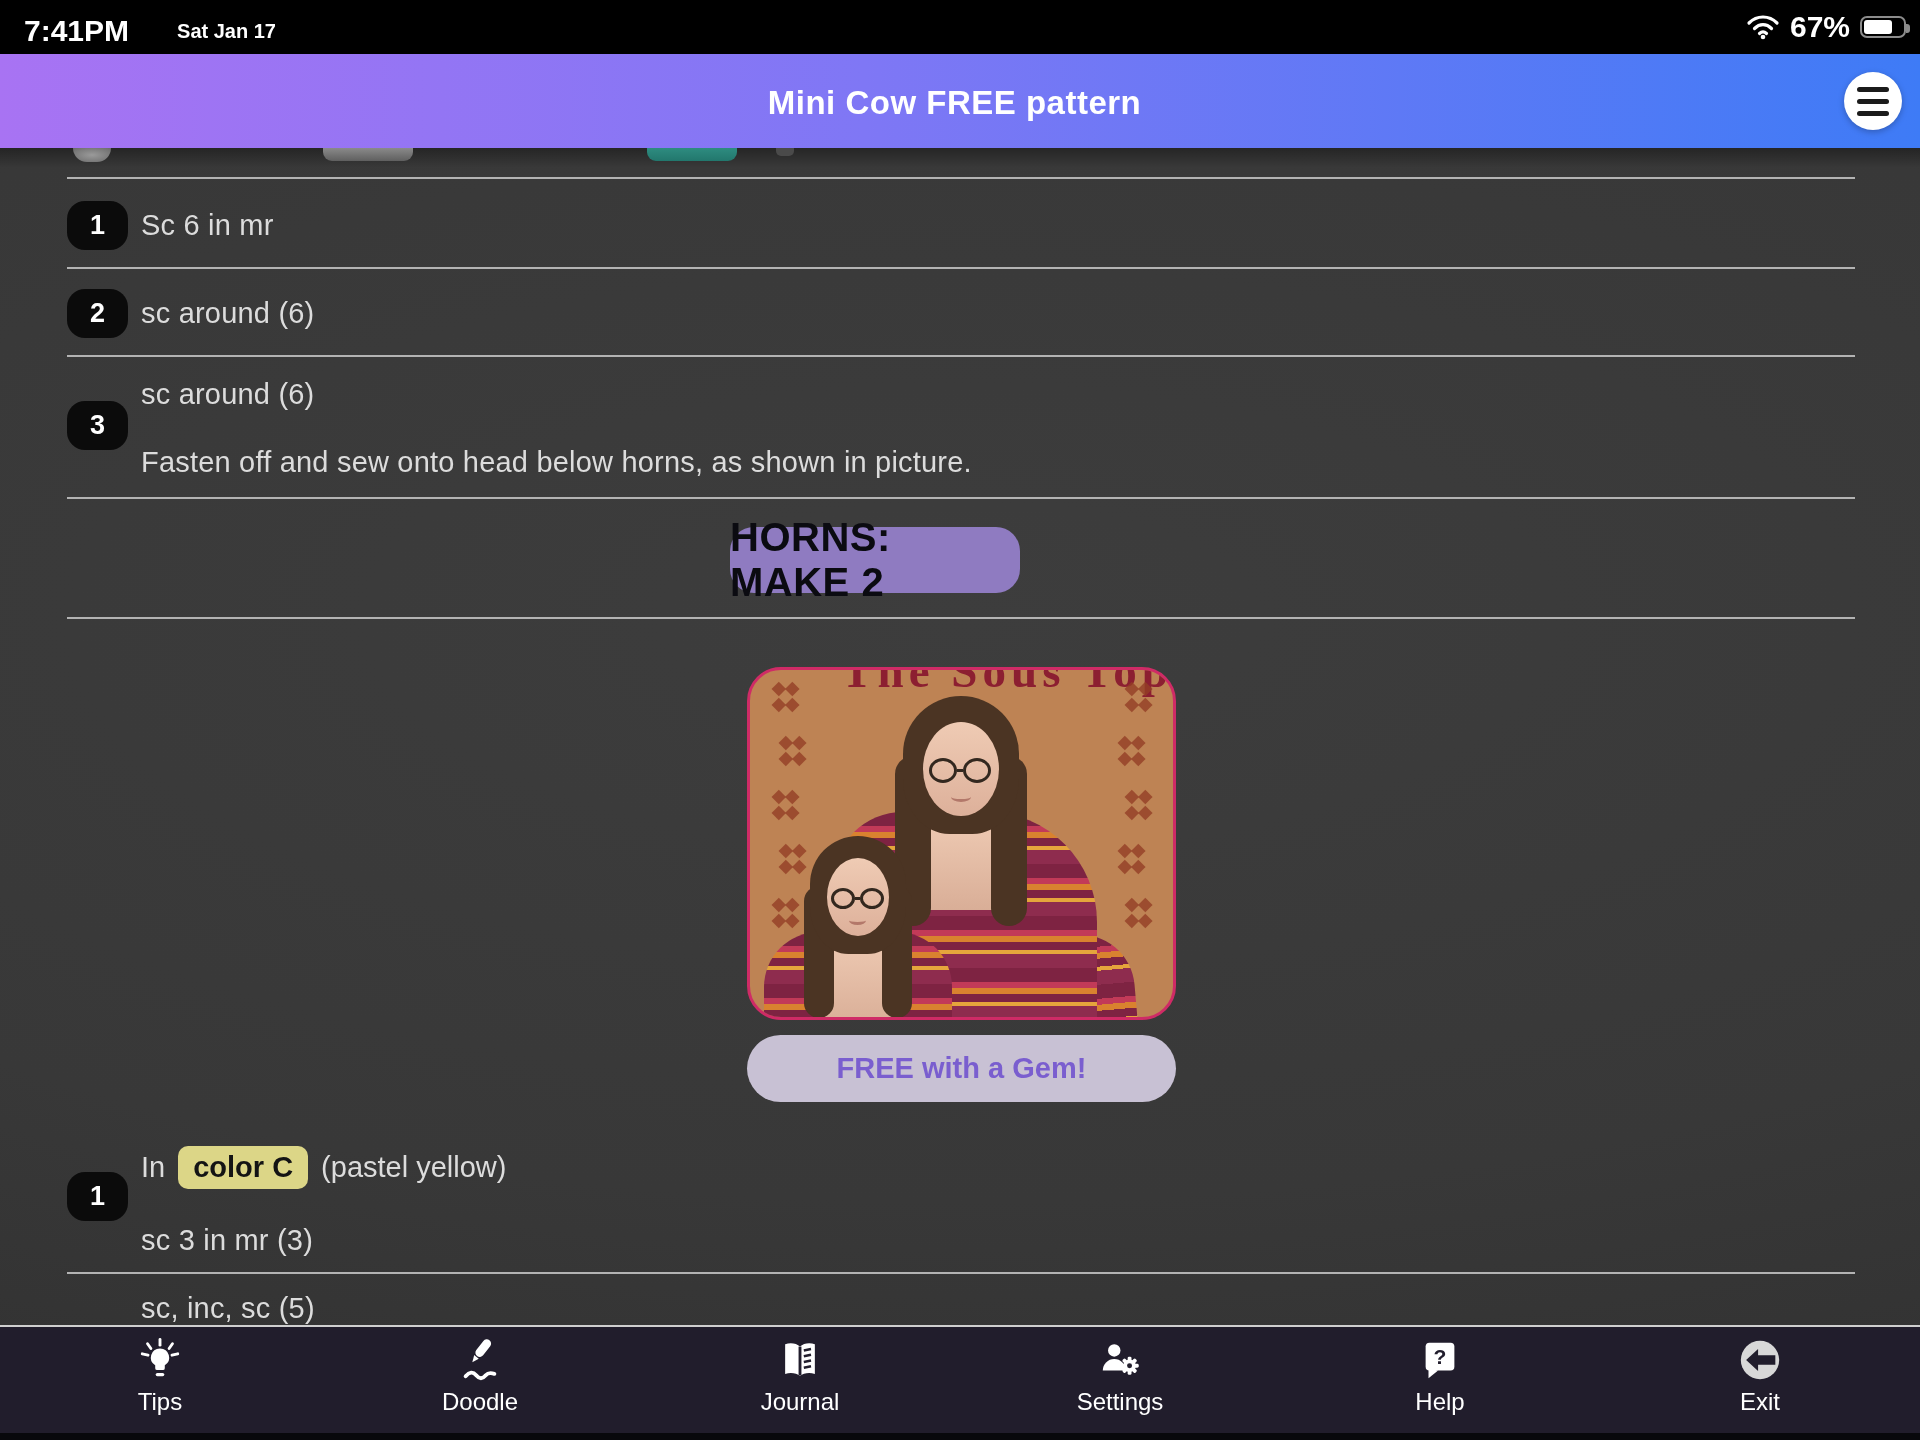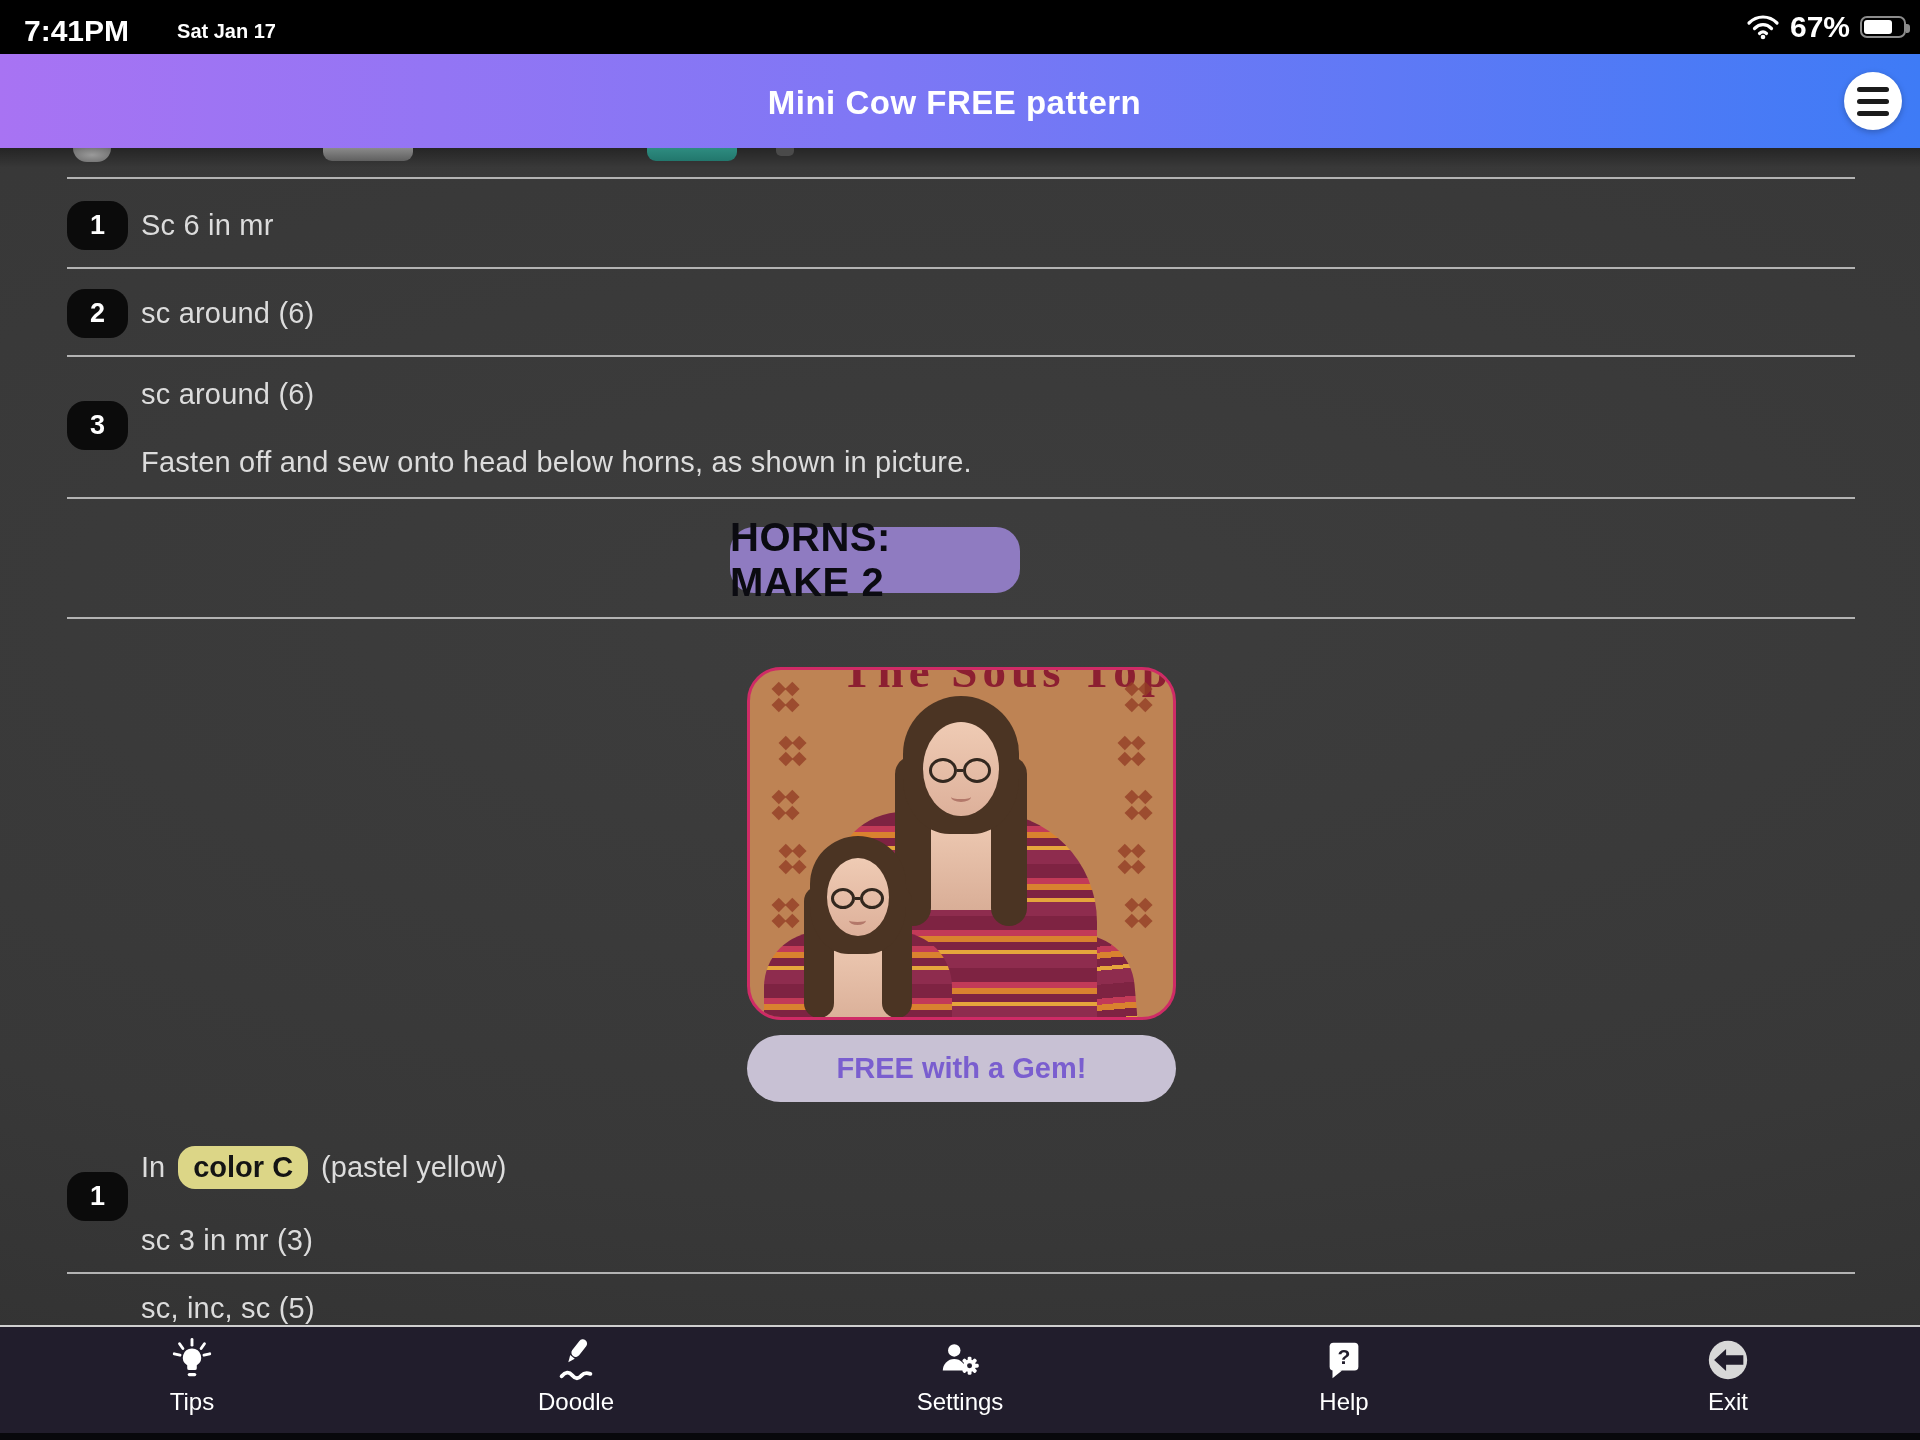--- a/index.html
+++ b/index.html
@@ -118,21 +118,21 @@
   .ps .p-smile { left:81px; top:80px; width:17px; height:9px; }
   .ps .p-torso { left:-4px; top:96px; width:188px; height:100px; border-radius:55px 55px 0 0; }
   .ps .p-chest { left:55px; top:110px; width:70px; height:80px; border-radius:3px 3px 8px 8px; }
 
   .gem-btn { position:absolute; left:747px; top:887px; width:429px; height:67px;
     border-radius:34px; background:#C8C1D4; border:none; cursor:pointer;
     color:#7A5ECF; font-size:29px; font-weight:700; font-family:inherit; }
 
   .chip-line { position:absolute; left:141px; top:996px; height:46px; display:flex;
     align-items:center; gap:13px; color:#dcdcdc; font-size:29px; }
-  .chip { background:#DCD687; color:#141414; font-weight:700; border-radius:17px;
+  .chip { background:#DCD687; color:#141414; font-weight:700; border-radius:10px;
     padding:5px 15px; }
 
   
   .nav-bar { position:absolute; left:0; top:1325px; width:1920px; height:115px;
     background:#211D2C; border-top:2px solid #cfcfcf; display:flex;
     justify-content:space-around; align-items:flex-start; padding-top:10px; }
   .nav-item { display:flex; flex-direction:column; align-items:center; gap:5px;
     width:160px; cursor:pointer; }
   .nav-item .lbl { color:#fff; font-size:24px; }
   .home-strip { position:absolute; left:0; bottom:0; width:1920px; height:7px; background:#08080c; }
@@ -299,20 +299,33 @@
     <svg width="46" height="46" viewBox="0 0 48 48">
       <g transform="rotate(38 24 16)">
         <rect x="19.5" y="0" width="9" height="21" rx="4.5" fill="#fff"></rect>
         <path d="M21 22 h6 l-3 7 z" fill="#fff"></path>
       </g>
       <path d="M9 41 q6 -7 11 -1 q5 6 10 0 q3 -3.5 9 -1.5" stroke="#fff" stroke-width="4" fill="none" stroke-linecap="round"></path>
     </svg>
     <div class="lbl">Doodle</div>
   </div>
 
+  <div class="nav-item">
+    <svg width="46" height="46" viewBox="0 0 48 48">
+      <path d="M24 10 C20.5 6.5,14 5.5,8.5 7.5 L8.5 38.5 C14 36.5,20.5 37.5,24 40.5 C27.5 37.5,34 36.5,39.5 38.5 L39.5 7.5 C34 5.5,27.5 6.5,24 10 Z" fill="#fff"></path>
+      <line x1="24" y1="10" x2="24" y2="40" stroke="#211D2C" stroke-width="3"></line>
+      <g stroke="#211D2C" stroke-width="2.6">
+        <line x1="28" y1="14" x2="35.5" y2="12.5"></line>
+        <line x1="28" y1="20" x2="35.5" y2="18.5"></line>
+        <line x1="28" y1="26" x2="35.5" y2="24.5"></line>
+        <line x1="28" y1="32" x2="35.5" y2="30.5"></line>
+      </g>
+    </svg>
+    <div class="lbl">Journal</div>
+  </div>
 
   <div class="nav-item">
     <svg width="46" height="46" viewBox="0 0 48 48">
       <circle cx="18" cy="14" r="6.5" fill="#fff"></circle>
       <path d="M6 35 a12 12 0 0 1 24 0 Z" fill="#fff"></path>
       <g transform="translate(34,30)">
         <g fill="#fff">
           <rect x="-2" y="-9.5" width="4" height="19" rx="1.5"></rect>
           <rect x="-2" y="-9.5" width="4" height="19" rx="1.5" transform="rotate(45)"></rect>
           <rect x="-2" y="-9.5" width="4" height="19" rx="1.5" transform="rotate(90)"></rect>

